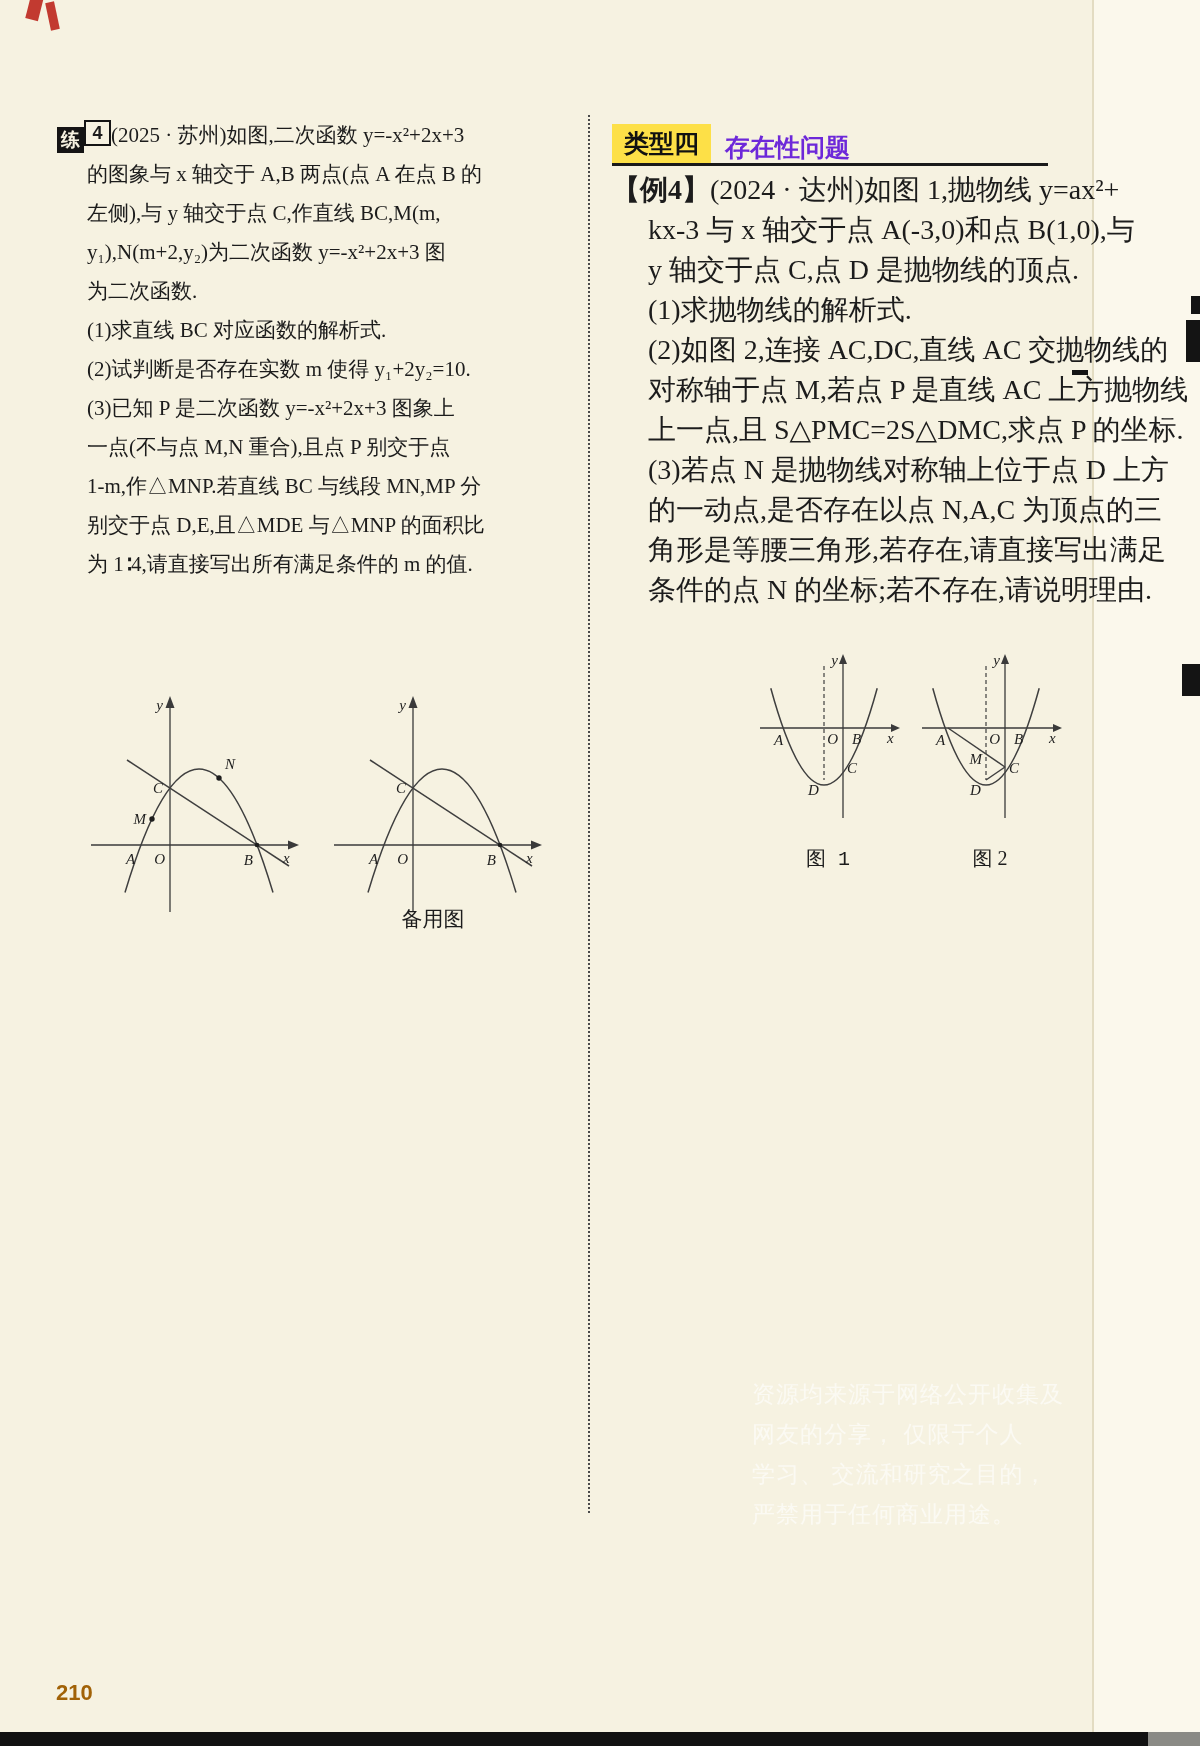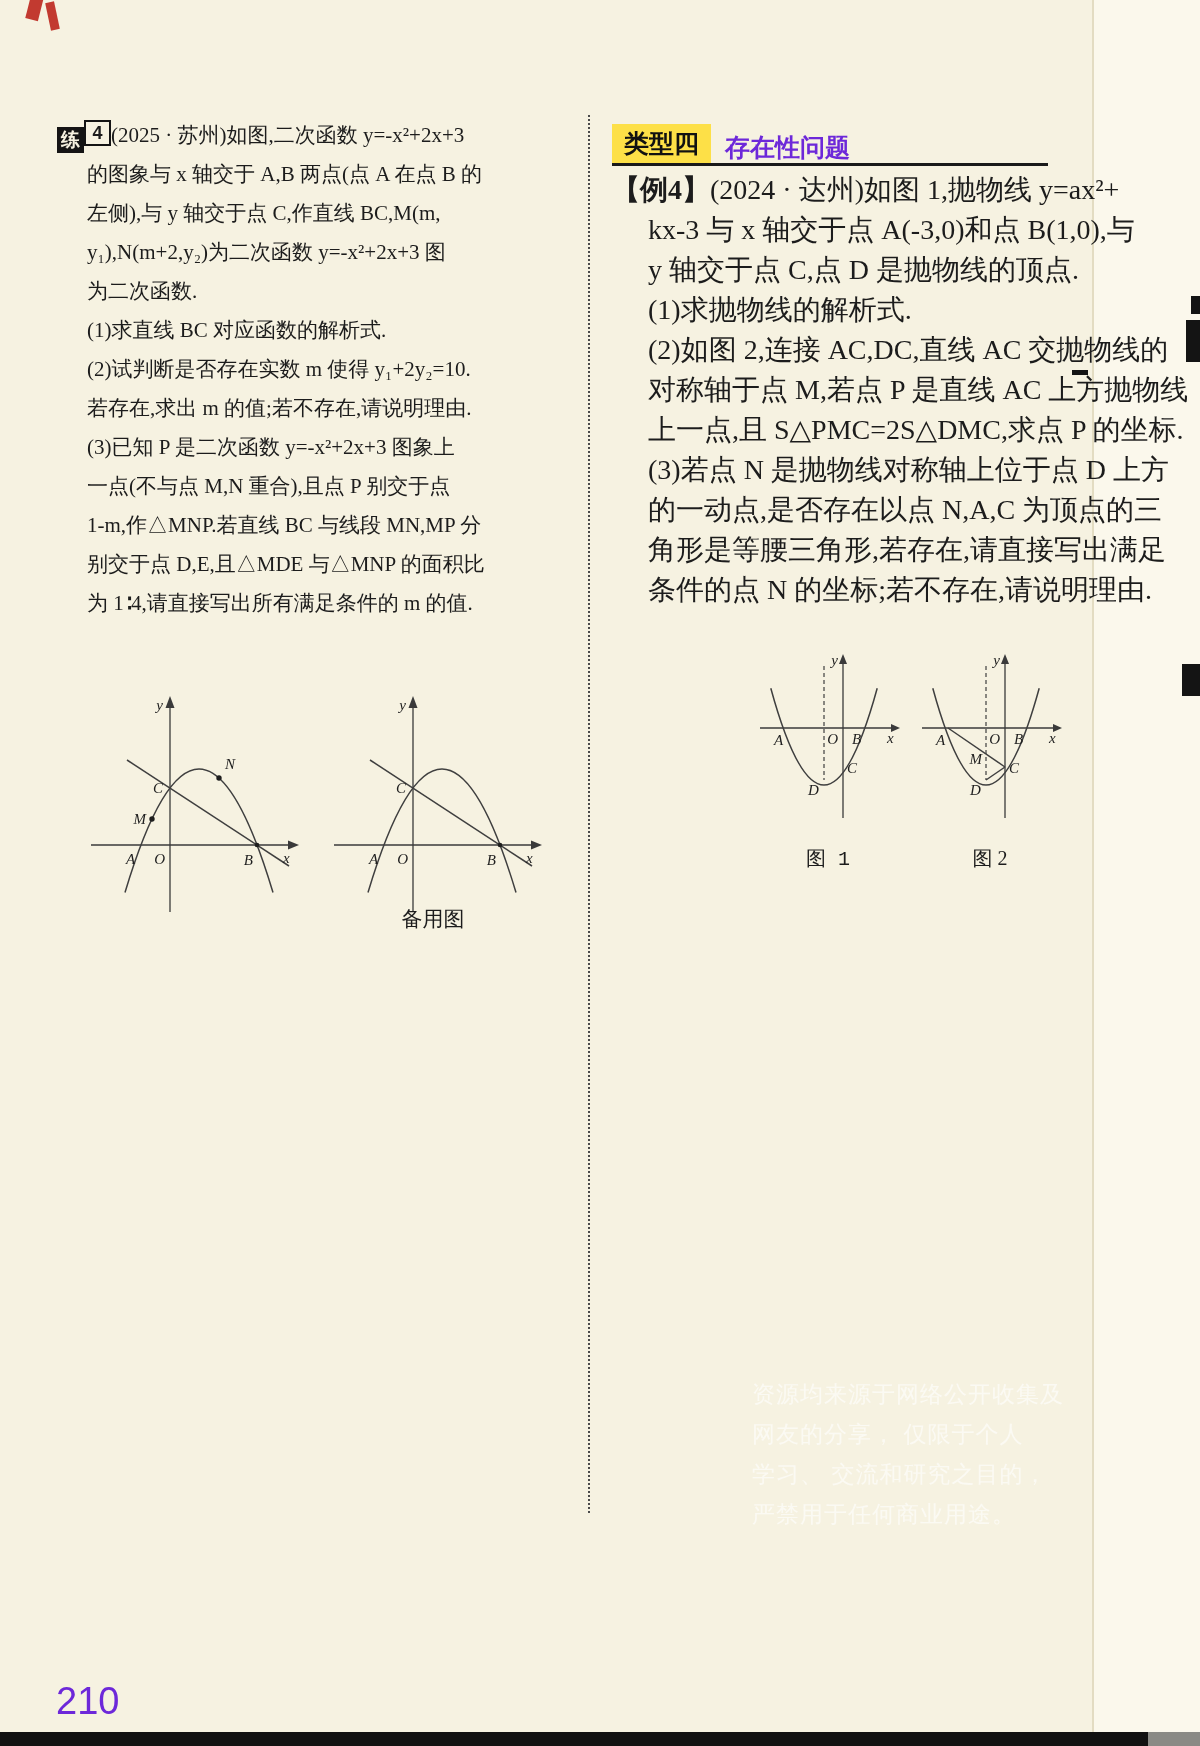--- a/index.html
+++ b/index.html
@@ -36,21 +36,21 @@
   .dsh{stroke:#3f3f3f;stroke-width:1.2;fill:none;stroke-dasharray:4 3;}
   svg .dot{fill:#1e1e1e;stroke:none;}
   svg .ah{fill:#3a3a3a;stroke:none;}
   .lbl{font-family:"Liberation Serif",serif;font-style:italic;font-size:15px;fill:#1e1e1e;}
   .figcap{position:absolute;text-align:center;font-size:21px;color:#1c1c1c;}
   
   .wm{position:absolute;left:752px;top:1374px;width:330px;font-family:"Liberation Sans",sans-serif;
       font-size:23px;line-height:40px;color:#ffffff;opacity:0.62;letter-spacing:1px;}
   
   .pagenum{position:absolute;left:56px;top:1680px;font-family:"Liberation Sans",sans-serif;
-           font-weight:normal;font-size:38px;color:#6d28d9;}
+           font-weight:bold;font-size:22px;color:#a16207;}
   
   .bottombar{position:absolute;left:0;top:1732px;width:1200px;height:14px;background:#111;}
   .bottombar-cap{position:absolute;left:1148px;top:1732px;width:52px;height:14px;background:#8a8a85;}
   .rightstrip{position:absolute;left:1092px;top:0;width:108px;height:1746px;background:#fbf8ec;
               border-left:2px solid #e3dcc2;}
   .redmark1{position:absolute;left:28px;top:-4px;width:13px;height:24px;background:#c23a30;transform:rotate(14deg);}
   .redmark2{position:absolute;left:48px;top:2px;width:9px;height:28px;background:#c23a30;transform:rotate(-12deg);}
   .bm{position:absolute;background:#141414;}
 </style>
 </head>
@@ -71,21 +71,20 @@
   <div class="col-left">
     <div class="tl">
       <span class="badge"><span class="b-lian">练</span><span class="b-num">4</span></span><span>(2025 · 苏州)如图,二次函数 y=-x²+2x+3</span>
     </div>
     <div class="tl ind">的图象与 x 轴交于 A,B 两点(点 A 在点 B 的</div>
     <div class="tl ind">左侧),与 y 轴交于点 C,作直线 BC,M(m,</div>
     <div class="tl ind">y₁),N(m+2,y₂)为二次函数 y=-x²+2x+3 图</div>
     <div class="tl ind">为二次函数.</div>
     <div class="tl ind">(1)求直线 BC 对应函数的解析式.</div>
     <div class="tl ind">(2)试判断是否存在实数 m 使得 y₁+2y₂=10.</div>
-    <div class="tl ind">若存在,求出 m 的值;若不存在,请说明理由.</div>
     <div class="tl ind">(3)已知 P 是二次函数 y=-x²+2x+3 图象上</div>
     <div class="tl ind">一点(不与点 M,N 重合),且点 P 别交于点</div>
     <div class="tl ind">1-m,作△MNP.若直线 BC 与线段 MN,MP 分</div>
     <div class="tl ind">别交于点 D,E,且△MDE 与△MNP 的面积比</div>
     <div class="tl ind">为 1∶4,请直接写出所有满足条件的 m 的值.</div>
   </div>
 
   <svg class="fig" style="left:75px;top:690px;" width="230" height="228" viewBox="0 0 230 228">
     <line class="ax" x1="16" y1="155" x2="214" y2="155"></line>
     <polygon class="ah" points="213,150.5 224,155 213,159.5"></polygon>

